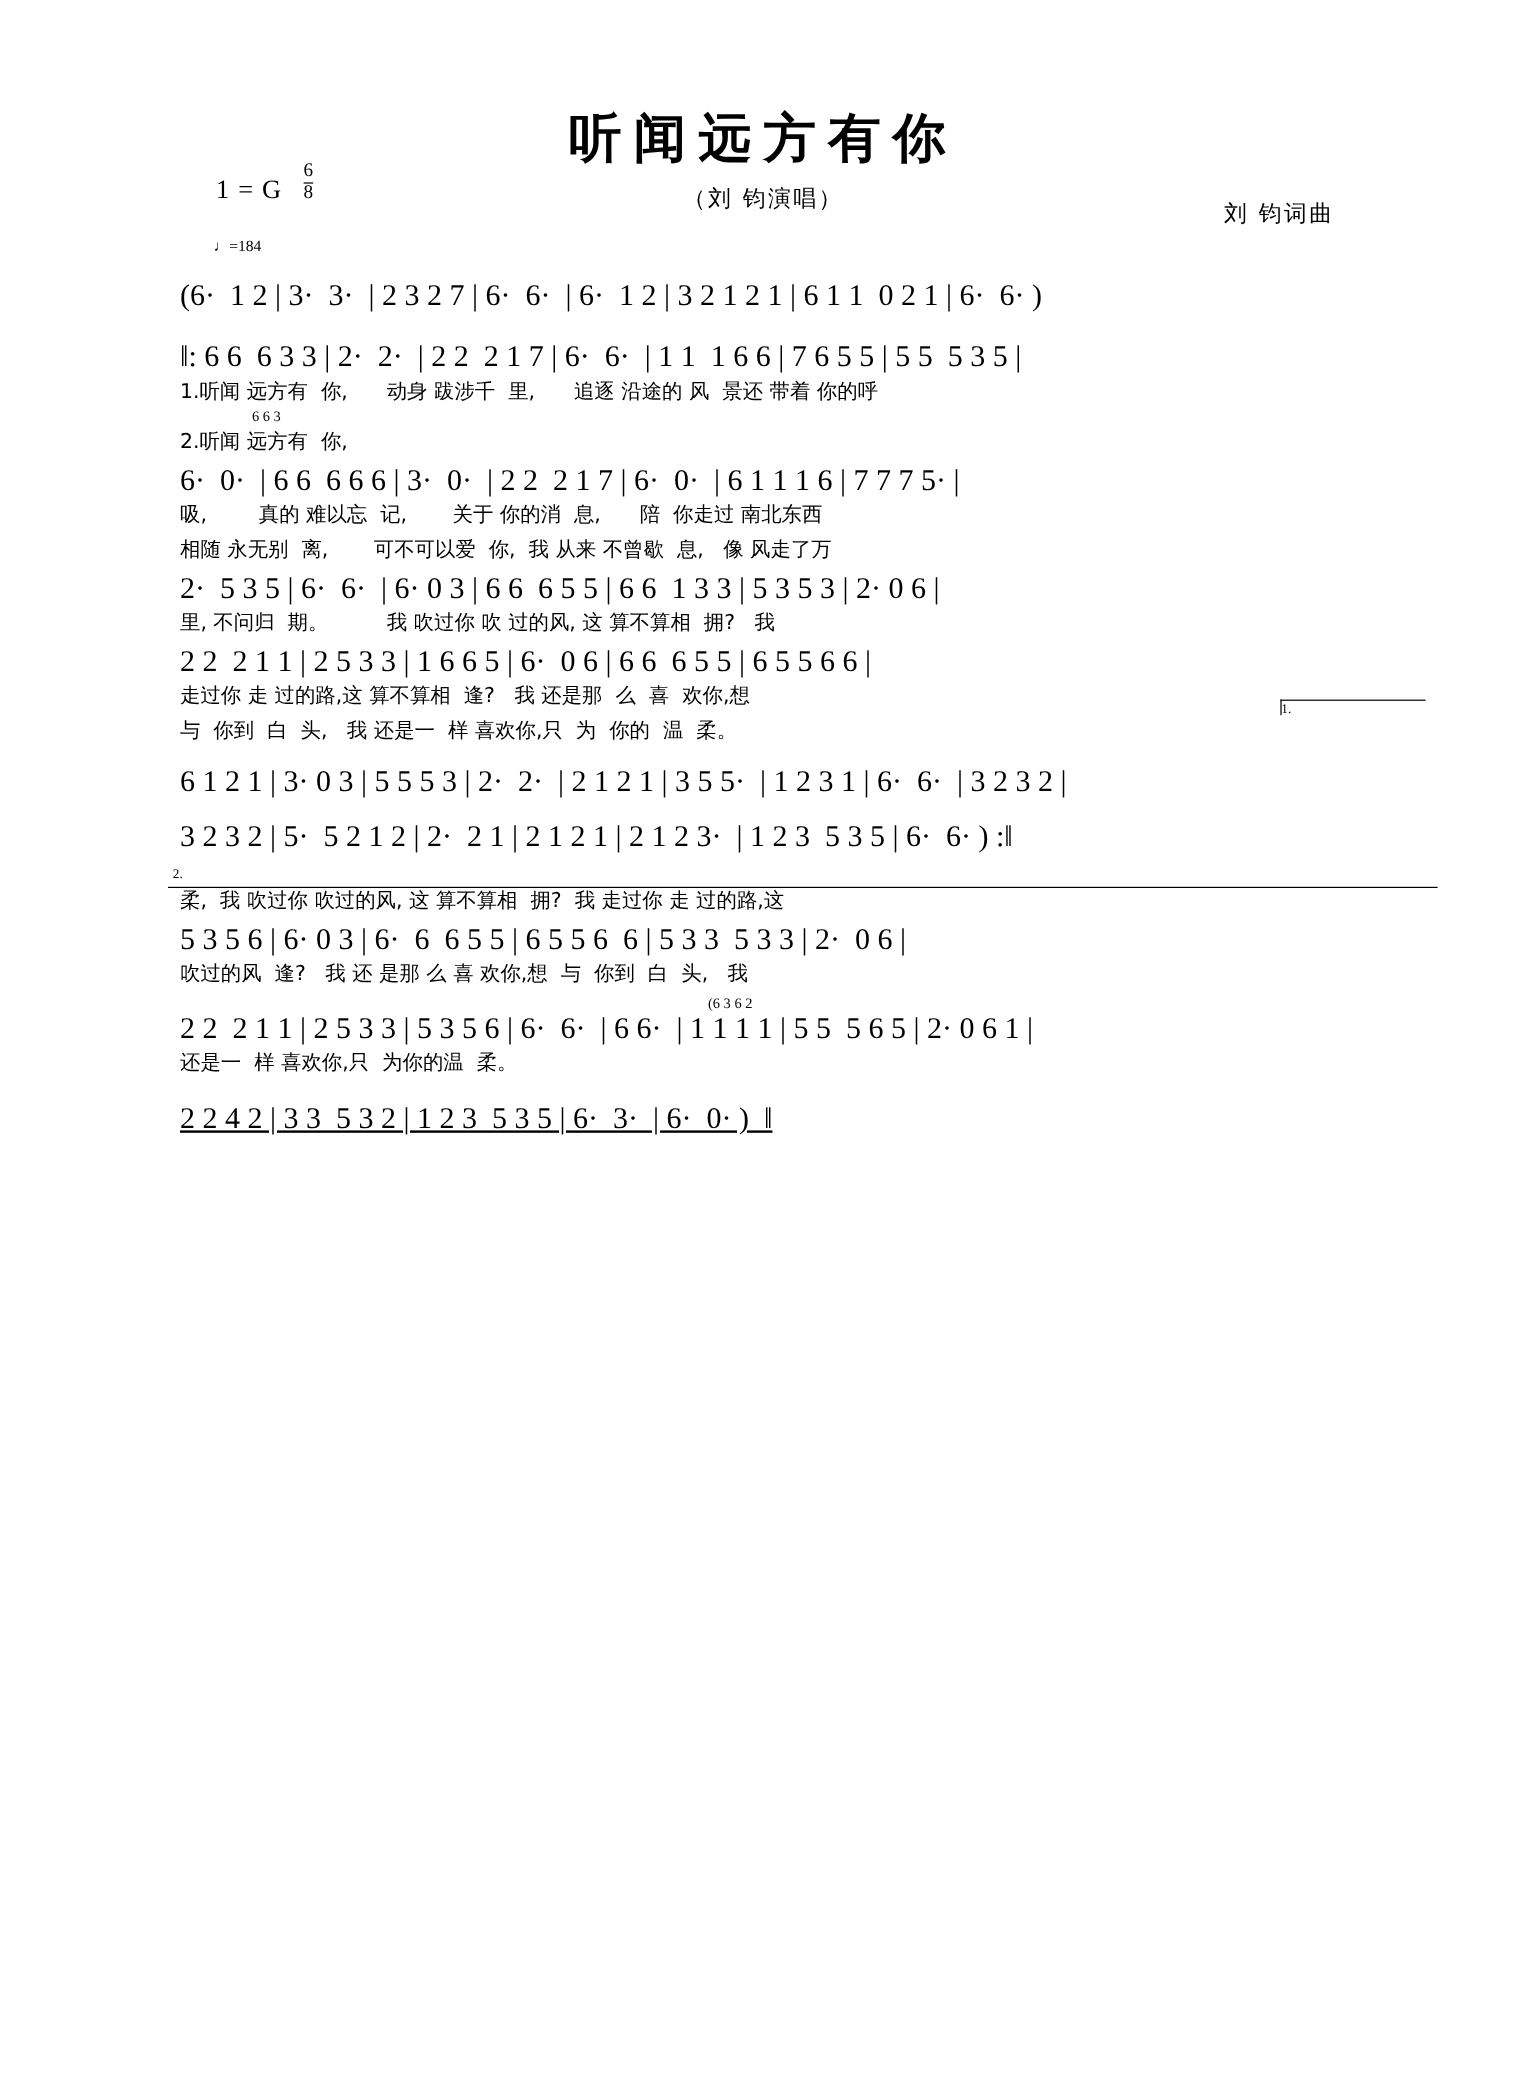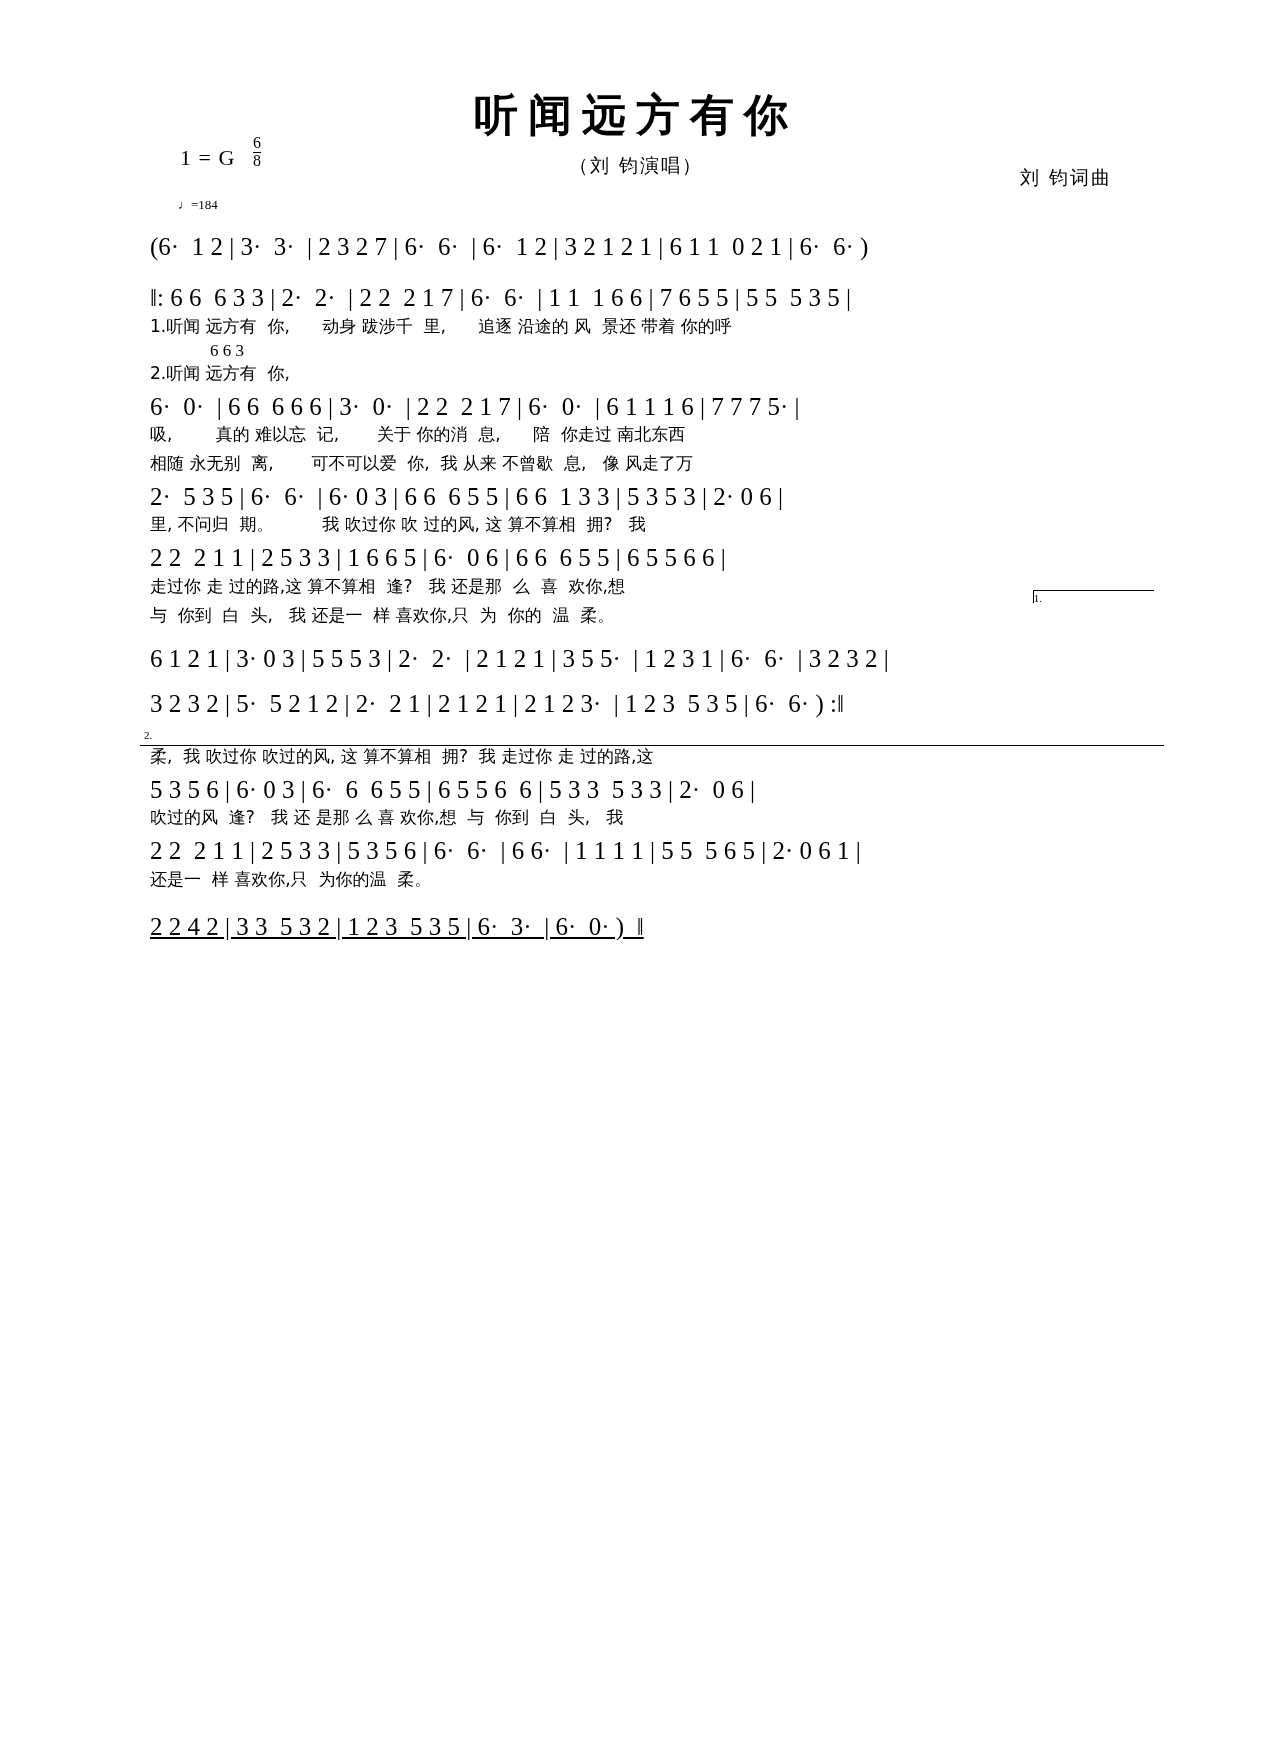--- a/index.html
+++ b/index.html
@@ -61,21 +61,21 @@
   }
   .tempo{
     position:absolute;
     left:178px;top:18px;
     font-size:13px;
     font-family:"Liberation Serif", serif;
   }
   .music{
     margin-top:52px;
     padding-left:150px;
-    padding-right:118px;
+    padding-right:84px;
   }
   .sysrow{
     position:relative;
     margin-bottom:2px;
   }
   .notes{
     font-size:25px;
     font-family:"Liberation Serif", serif;
     letter-spacing:0px;
     white-space:pre;
@@ -101,21 +101,21 @@
     font-size:11px;
     font-family:"Liberation Serif", serif;
   }
   .hr-full{
     position:absolute;
     left:140px;right:140px;
     border-top:1.4px solid #000;
     height:0;
   }
   .tiny-note{
-    font-size:17px;
+    font-size:12px;
   }
 </style>
 </head>
 <body>
 
 <div class="sheet">
 
   <div class="title">听闻远方有你</div>
   <div class="singer">（刘 钧演唱）</div>
 
@@ -183,20 +183,21 @@
       <div class="ending-label" style="left:-6px;top:-16px;">2.</div>
       <div class="lyric">柔,  我 吹过你 吹过的风, 这 算不算相  拥?  我 走过你 走 过的路,这</div>
     </div>
 
     <div class="sysrow">
       <div class="notes">5 3 5 6 | 6· 0 3 | 6·  6  6 5 5 | 6 5 5 6  6 | 5 3 3  5 3 3 | 2·  0 6 |</div>
       <div class="lyric">吹过的风  逢?   我 还 是那 么 喜 欢你,想  与  你到  白  头,   我</div>
     </div>
 
     <div class="sysrow">
+      <div class="notes tiny-note" style="padding-left:440px;margin-bottom:-2px;">(6 3 6 2</div>
       <div class="notes">2 2  2 1 1 | 2 5 3 3 | 5 3 5 6 | 6·  6·  | 6 6·  | 1 1 1 1 | 5 5  5 6 5 | 2· 0 6 1 |</div>
       <div class="lyric">还是一  样 喜欢你,只  为你的温  柔。</div>
     </div>
 
     <div class="sysrow" style="margin-top:20px;text-decoration:underline;">
       <div class="notes">2 2 4 2 | 3 3  5 3 2 | 1 2 3  5 3 5 | 6·  3·  | 6·  0· )  ‖</div>
     </div>
 
   </div>
 </div>

